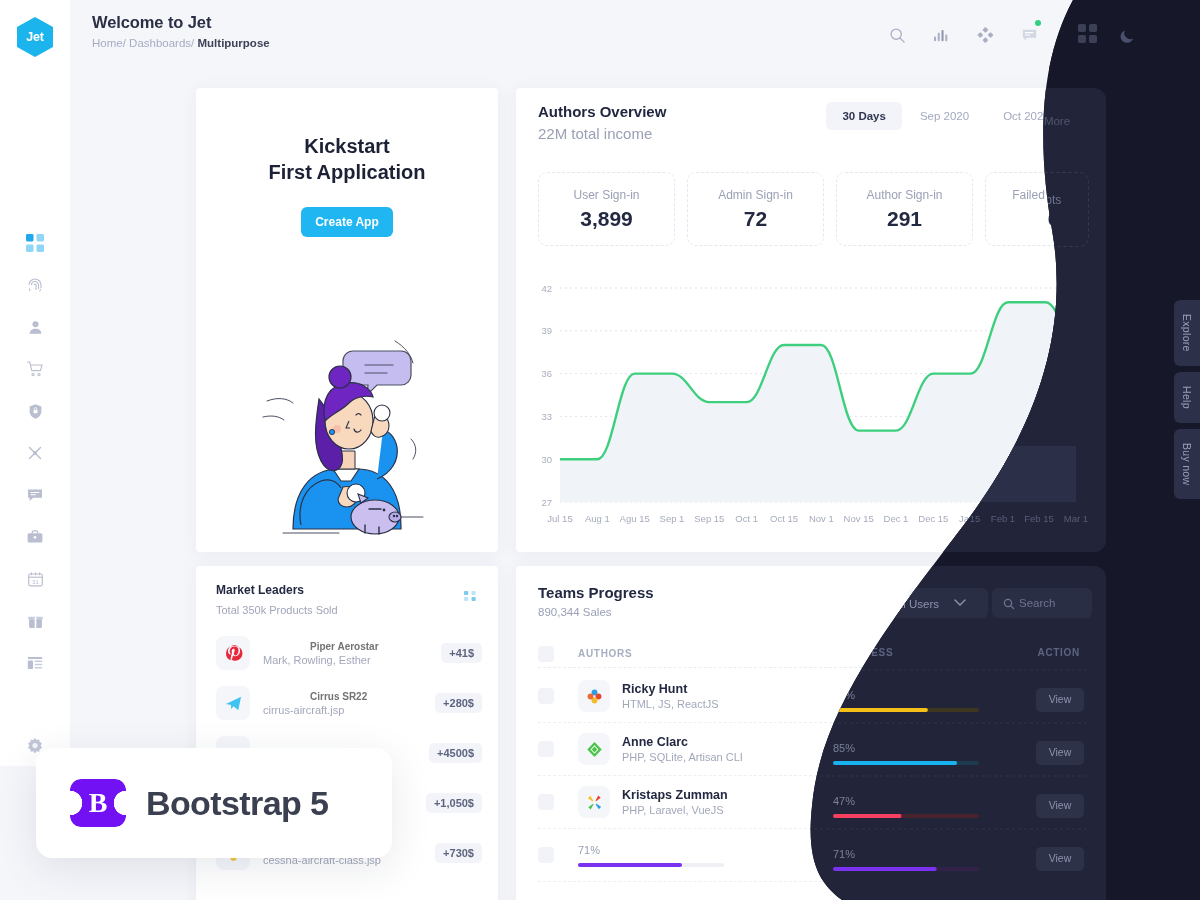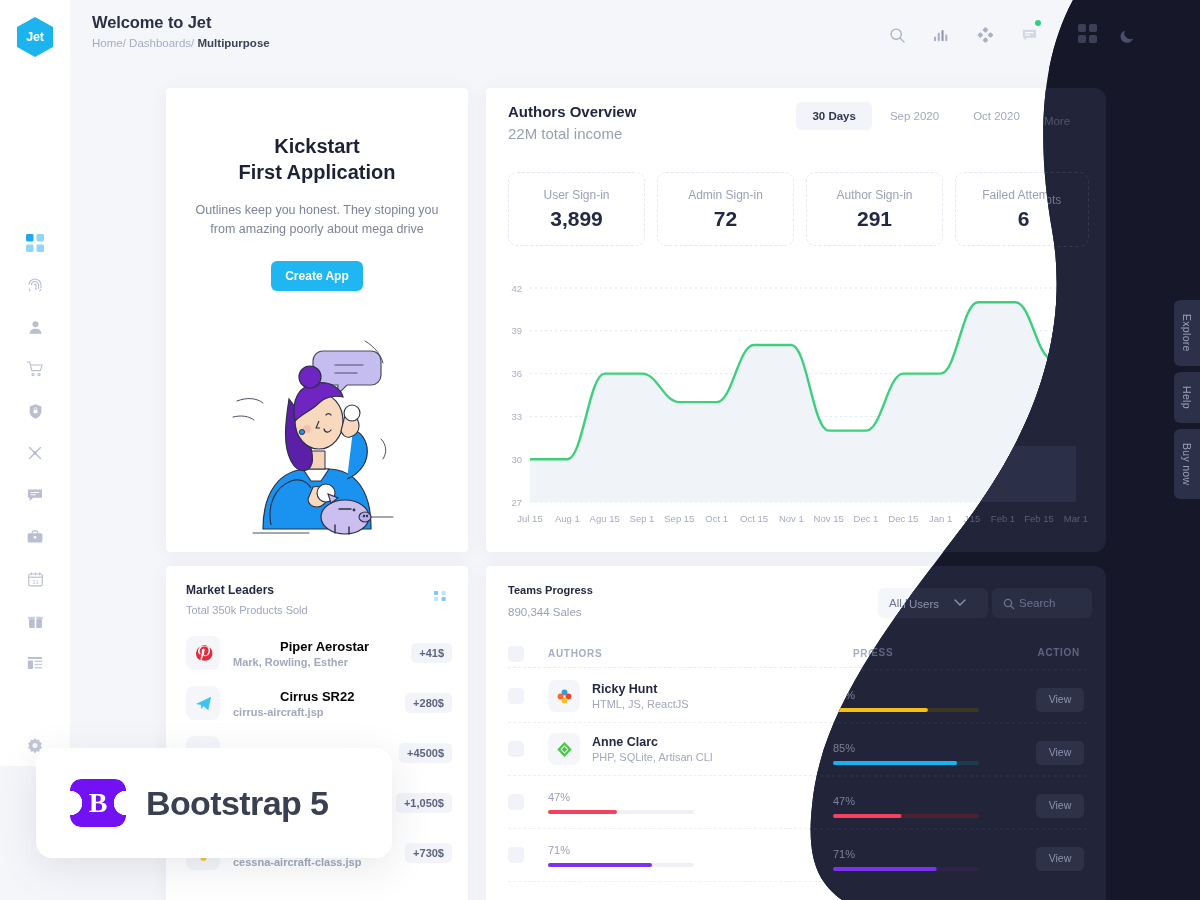--- a/index.html
+++ b/index.html
@@ -41,21 +41,21 @@
     width:34px;height:34px;border-radius:9px;overflow:hidden;
     background:linear-gradient(160deg,#e8ebf2,#cdd4e0);
     box-shadow:0 1px 4px rgba(20,22,40,.28); position:relative;
   }
   .avatar .face { position:absolute; left:7px; top:4px; width:20px; height:20px; border-radius:50%; background:#e3b08f; }
   .avatar .hair { position:absolute; left:6px; top:2px; width:22px; height:10px; border-radius:11px 11px 4px 4px; background:#43342a; }
   .avatar .glass { position:absolute; left:7px; top:10px; width:20px; height:5px; border-top:2px solid #2f2a28; }
   .avatar .body { position:absolute; left:1px; bottom:-2px; width:32px; height:15px; border-radius:12px 12px 0 0; background:#dfe3ea; }
 
   
-  .card { position:absolute; background:#fff; border-radius:4px; box-shadow:0 2px 18px rgba(40,47,85,.055); }
+  .card { position:absolute; background:#fff; border-radius:4px; box-shadow:0 2px 18px rgba(40,47,85,.055);margin-left:30px; }
 
   
   #kickstart { left:166px; top:88px; width:302px; height:464px; }
   .ks-t { text-align:center; margin-top:46px; font-size:20px; font-weight:700; color:#1d2136; line-height:1.28; }
   .ks-p { text-align:center; margin-top:16px; padding:0 26px; font-size:12.5px; color:#7d8499; line-height:1.5; }
   .ks-btn {
     display:block; margin:22px auto 0; width:92px; height:30px; border:none; border-radius:6px;
     background:#1fb6f2; color:#fff; font-size:12px; font-weight:700; cursor:pointer;
     font-family:"Liberation Sans", sans-serif;
   }
@@ -84,27 +84,27 @@
 
   
   #market { left:166px; top:566px; width:302px; height:400px; overflow:hidden; }
   .ml-t { position:absolute; left:20px; top:17px; font-size:12px; font-weight:700; color:#232943; }
   .ml-s { position:absolute; left:20px; top:38px; font-size:11px; color:#a0a6ba; }
   .ml-ic { position:absolute; right:20px; top:22px; }
   .ml-list { position:absolute; left:20px; top:62px; right:16px; }
   .ml-row { display:flex; align-items:center; height:50px; }
   .ml-av { width:34px; height:34px; border-radius:8px; background:#f4f6fa; display:flex; align-items:center; justify-content:center; flex:0 0 34px; }
   .ml-txt { margin-left:13px; flex:1; }
-  .ml-n { font-size:13px; font-weight:700; color:#000000;padding-left:47px; }
-  .ml-d { font-size:11px; color:#a2a8bb; margin-top:2px;font-weight:bold; }
+  .ml-n { font-size:10px; font-weight:700; color:#737373;padding-left:47px; }
+  .ml-d { font-size:11px; color:#a2a8bb; margin-top:2px; }
   .ml-b { background:#f2f4f9; color:#5d6480; font-size:11px; font-weight:700; border-radius:5px; padding:4px 8px; }
 
   
   #teams { left:486px; top:566px; width:620px; height:400px; overflow:hidden; }
-  .tp-t { position:absolute; left:22px; top:18px; font-size:11px; font-weight:700; color:#232943; }
+  .tp-t { position:absolute; left:22px; top:18px; font-size:15px; font-weight:700; color:#232943; }
   .tp-s { position:absolute; left:22px; top:40px; font-size:11.5px; color:#9aa0b5; }
   .tp-sel { position:absolute; left:392px; top:22px; width:110px; height:30px; border-radius:6px; background:#f4f6fa;
             display:flex; align-items:center; justify-content:space-between; padding:0 11px; font-size:11.5px; color:#6d7490; cursor:pointer; }
   .tp-search { position:absolute; left:506px; top:22px; width:100px; height:30px; border-radius:6px; background:#f4f6fa;
             display:flex; align-items:center; gap:6px; padding:0 10px; font-size:11.5px; color:#a3a9bd; cursor:pointer; }
   .tp-head { position:absolute; left:22px; top:74px; right:18px; height:28px; display:flex; align-items:center;
              font-size:10px; font-weight:700; letter-spacing:.7px; color:#a8aec1; border-bottom:1px dashed #e9ecf3; }
   .tp-rows { position:absolute; left:22px; top:104px; right:18px; }
   .tp-row { display:flex; align-items:center; height:53px; border-bottom:1px dashed #eceff5; }
   .c-chk { flex:0 0 40px; }
@@ -310,21 +310,20 @@
         <div class="body"></div>
       </div>
     </div>
   </div>
 
   <div class="card" id="kickstart">
     <div class="ks-t">
       <div>Kickstart</div>
       <div>First Application</div>
     </div>
-    <div class="ks-p">Outlines keep you honest. They stoping you from amazing poorly about mega drive</div>
     <button class="ks-btn">Create App</button>
 
     <div class="ks-art">
       <svg width="180" height="210" viewBox="0 0 180 210">
 
         <g stroke="#4a4f63" stroke-width="1" fill="none" stroke-linecap="round">
           <path d="M138 12c10 6 16 14 18 22"></path>
           <path d="M10 72c10-4 20-3 26 2"></path>
           <path d="M6 88c8-2 16-1 21 3"></path>
           <path d="M154 110c6 6 6 14 2 20"></path>
@@ -602,20 +601,35 @@
         </div>
         <div class="c-act">
           <div class="view">View</div>
         </div>
       </div>
 
       <div class="tp-row">
         <div class="c-chk">
           <div class="chk"></div>
         </div>
+        <div class="c-auth">
+          <div class="tp-av">
+            <svg width="19" height="19" viewBox="0 0 20 20">
+              <path d="M10 10 3 5.5 5.5 3 10 10z" fill="#f2c32a"></path>
+              <path d="M10 10 16.5 5 14 2.6 10 10z" fill="#e8452f"></path>
+              <path d="M10 10 17 14.5 14.5 17 10 10z" fill="#2f9de0"></path>
+              <path d="M10 10 3.5 15 6 17.4 10 10z" fill="#4cc44c"></path>
+              <circle cx="10" cy="10" r="2.1" fill="#f4f6fa"></circle>
+            </svg>
+          </div>
+          <div class="tp-nm">
+            <div class="tp-n">Kristaps Zumman</div>
+            <div class="tp-d">PHP, Laravel, VueJS</div>
+          </div>
+        </div>
         <div class="c-prog">
           <div class="pct">47%</div>
           <div class="bar">
               <i style="width: 47%; background: rgb(245, 65, 95);"></i>
             </div>
         </div>
         <div class="c-act">
           <div class="view">View</div>
         </div>
       </div>

